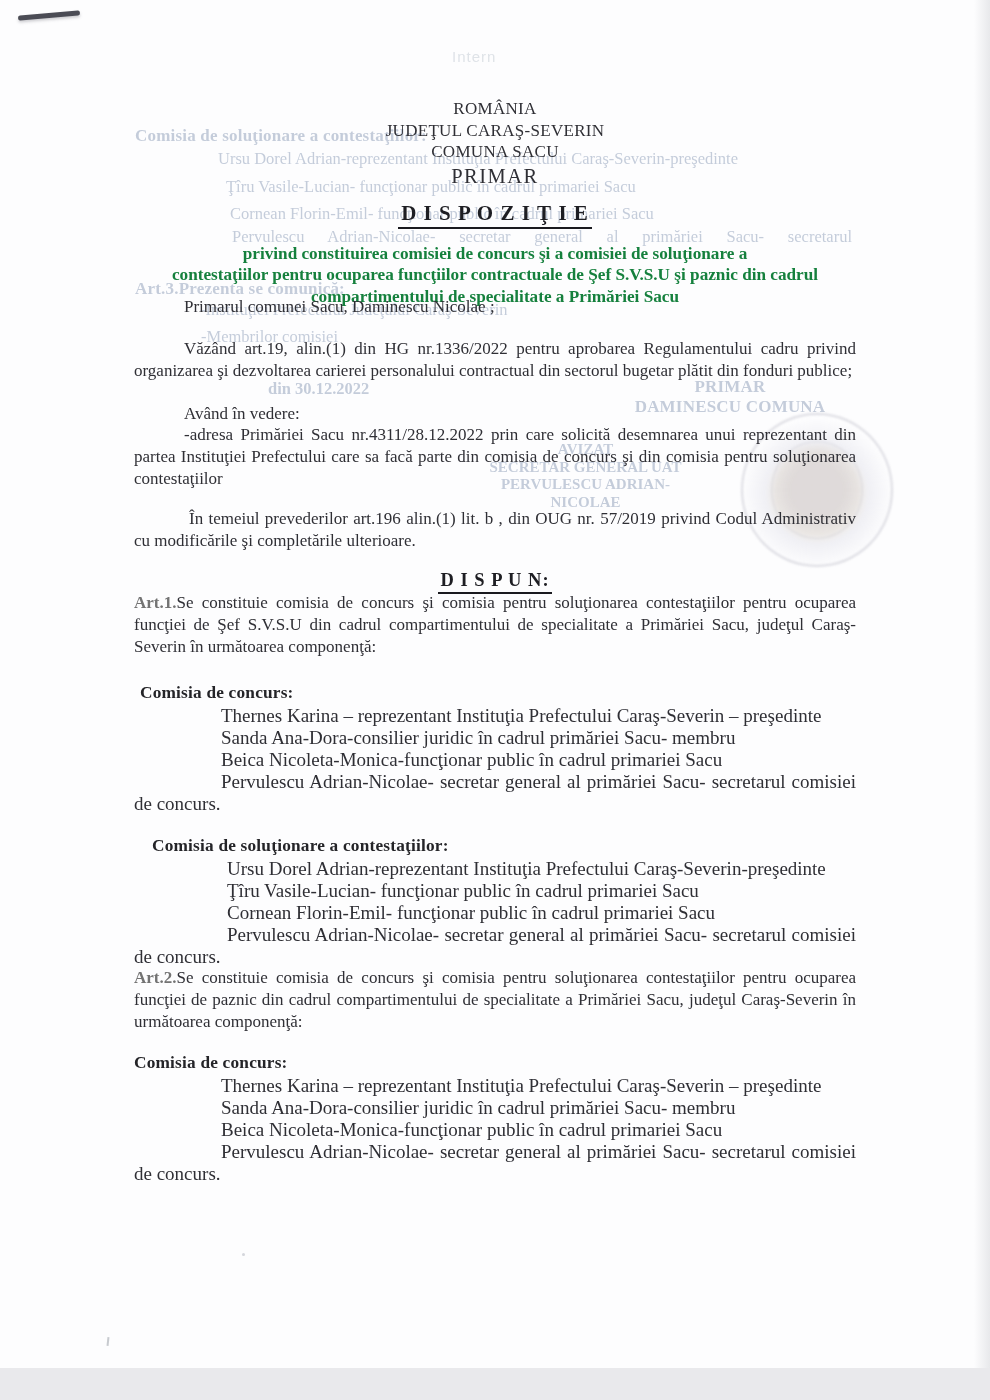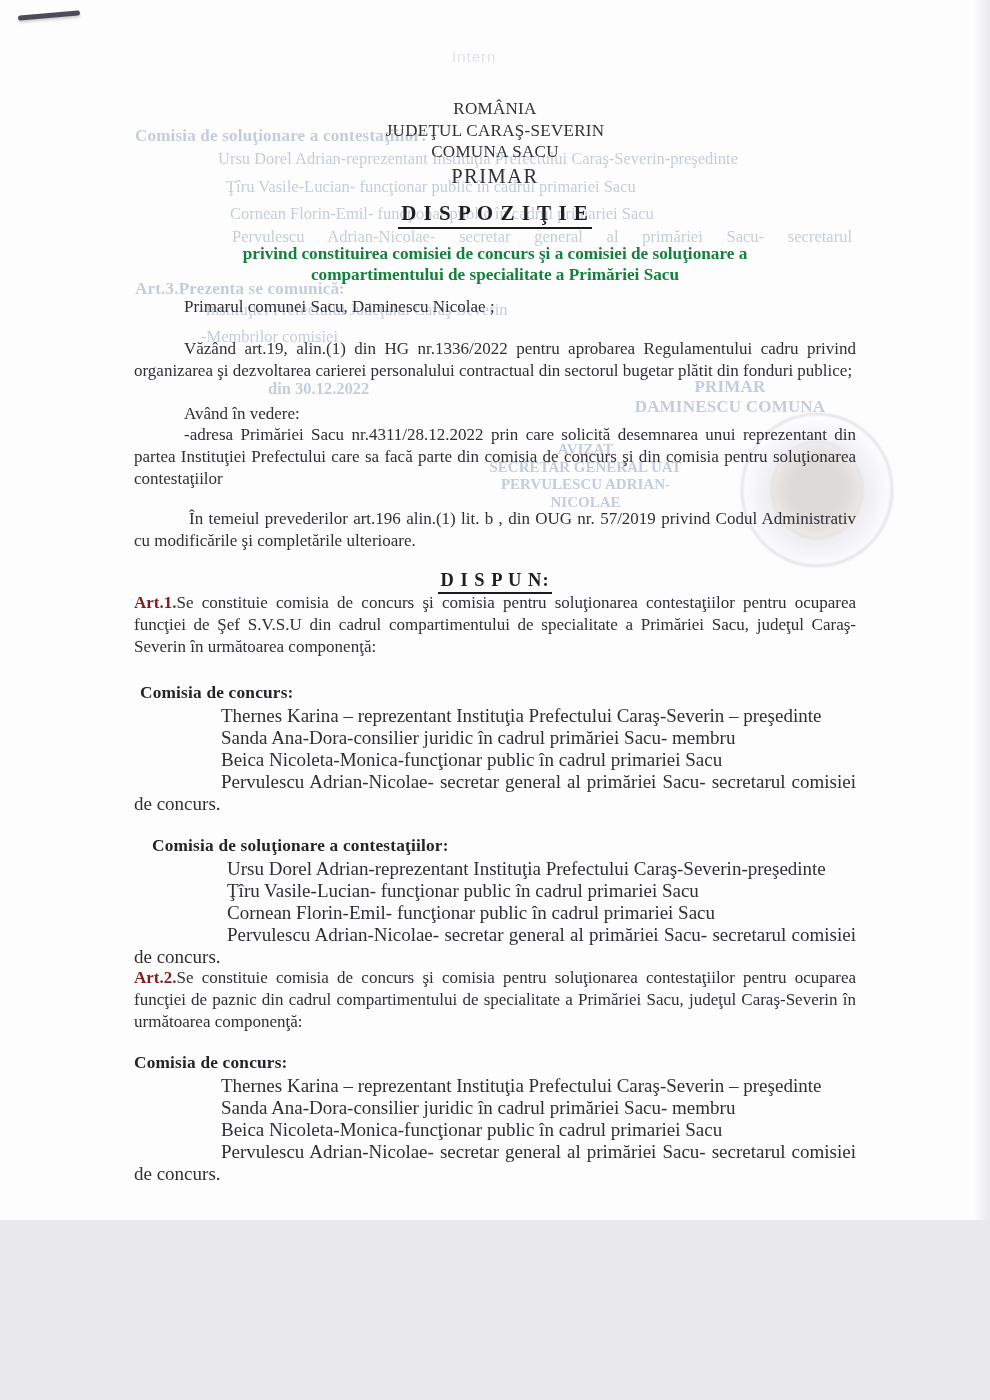--- a/index.html
+++ b/index.html
@@ -1,17 +1,17 @@
 <!DOCTYPE html>
 <html><head>
 <meta charset="utf-8">
 <style>
   html,body{margin:0;padding:0;background:#e9e9ec;}
   .page{
-    position:relative;width:990px;height:1220px;margin:0 auto;
+    position:relative;width:990px;height:1368px;margin:0 auto;
     background:#fdfdfe;overflow:hidden;
     font-family:"Liberation Serif","DejaVu Serif",serif;
     color:#2f2f35;
   }
   .abs{position:absolute;}
   .nowrap{white-space:nowrap;}
 
   
   .ghost{color:#aab6ca;opacity:.68;z-index:1;}
   .ghost.bold{font-weight:bold;}
@@ -54,21 +54,21 @@
 
   .para{left:134px;width:722px;font-size:17px;line-height:22px;}
   .just{text-align:justify;}
   .ind50{text-indent:50px;}
   .ind55{text-indent:55px;}
   .dispun-wrap{left:134px;width:722px;text-align:center;}
   .dispun{
     display:inline-block;font-size:18.5px;font-weight:bold;letter-spacing:1px;
     border-bottom:2.5px solid #1a1a1f;padding:0 2px 1px;color:#1e1e23;
   }
-  .art-label{font-weight:bold;color:#7f1d1d;font-family:Liberation Serif, serif;}
+  .art-label{font-weight:bold;color:#737373;font-family:Liberation Serif, serif;}
   .c-title{font-size:17.3px;font-weight:bold;color:#242428;letter-spacing:.2px;}
   .member{text-indent:87px;text-align:justify;font-size:19px;line-height:22px;}
   .member-i2{text-indent:93px;}
 
   
   .pen-mark{
     left:18px;top:13px;width:62px;height:5px;background:#4b4c55;
     transform:rotate(-5deg);border-radius:2px;z-index:3;
     box-shadow:0 2px 3px rgba(120,120,130,.35);
   }
@@ -113,20 +113,21 @@
   </div>
 
   <div class="abs content-el hdr">
     <div class="h-small nowrap">ROMÂNIA</div>
     <div class="h-small nowrap">JUDEŢUL CARAŞ-SEVERIN</div>
     <div class="h-small nowrap">COMUNA SACU</div>
     <div class="h-primar nowrap">PRIMAR</div>
     <div><span class="doc-title nowrap">D I S P O Z I Ţ I E</span></div>
     <div class="subtitle">
       <div class="nowrap">privind constituirea comisiei de concurs şi a comisiei de soluţionare a</div>
+      <div class="nowrap">contestaţiilor pentru ocuparea funcţiilor contractuale de Şef S.V.S.U şi paznic din cadrul</div>
       <div class="nowrap">compartimentului de specialitate a Primăriei Sacu</div>
     </div>
   </div>
 
   <div class="abs content-el para ind50" style="top:296px;">Primarul comunei Sacu, Daminescu Nicolae ;</div>
 
   <div class="abs content-el para ind50 just" style="top:338px;">Văzând art.19, alin.(1) din HG nr.1336/2022 pentru aprobarea Regulamentului cadru privind organizarea şi dezvoltarea carierei personalului contractual din sectorul bugetar plătit din fonduri publice;</div>
 
   <div class="abs content-el para ind50" style="top:403px;">Având în vedere:</div>
 

